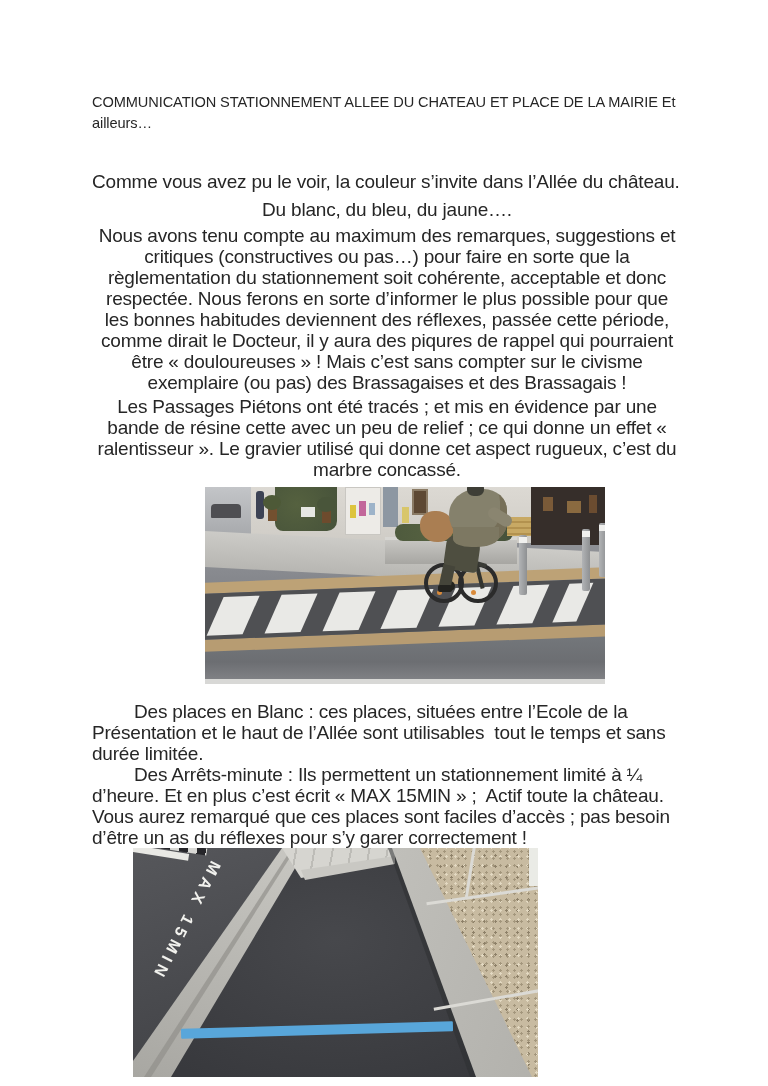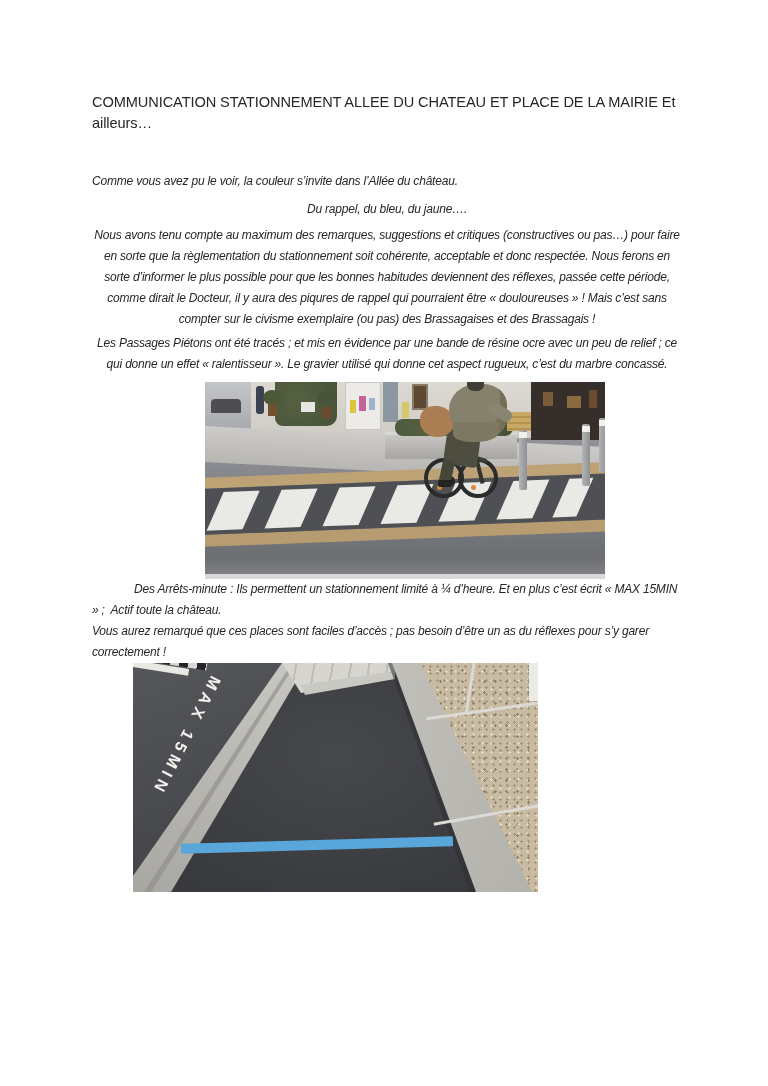--- a/index.html
+++ b/index.html
@@ -11,21 +11,21 @@
   body{background:#888;font-family:"Liberation Sans","DejaVu Sans",sans-serif;}
   .page{
     width:768px;height:1086px;background:var(--page-bg);overflow:hidden;
     padding:92px 86px 16px 92px;color:var(--text);
   }
   .title{
     font-size:14.6px;font-weight:normal;line-height:21px;letter-spacing:-0.1px;
     margin:0 0 37px 0;white-space:pre-wrap;
   }
   p.para{
-    font-size:12px;line-height:21px;letter-spacing:-0.2px;white-space:pre-wrap;font-style:italic;
+    font-size:19px;line-height:21px;letter-spacing:-0.2px;white-space:pre-wrap;
   }
   p.align-center{text-align:center;}
   p.indent-first{text-indent:42px;}
   .mb7{margin-bottom:7px;} .mb5{margin-bottom:5px;} .mb3{margin-bottom:3px;}
   .mt17{margin-top:17px;}
 
   
   .photo1{
     position:relative;width:400px;height:197px;margin:7px 0 0 113px;overflow:hidden;
     background:linear-gradient(180deg,#8f9196 62px,#85878c 95px,#767a7e 140px,#6c6e72 175px,#85868a 197px);
@@ -122,23 +122,23 @@
   .p2-blue-line{left:48px;top:177px;width:272px;height:10px;background:var(--blue-line);transform:rotate(-1.6deg);border-radius:1px;}
 </style>
 </head>
 <body>
 
 <div class="page">
 
   <h1 class="title">COMMUNICATION STATIONNEMENT ALLEE DU CHATEAU ET PLACE DE LA MAIRIE Et ailleurs…</h1>
 
   <p class="para mb7">Comme vous avez pu le voir, la couleur s’invite dans l’Allée du château.</p>
-  <p class="para align-center mb5">Du rappel, du bleu, du jaune….</p>
+  <p class="para align-center mb5">Du blanc, du bleu, du jaune….</p>
   <p class="para align-center mb3">Nous avons tenu compte au maximum des remarques, suggestions et critiques (constructives ou pas…) pour faire en sorte que la règlementation du stationnement soit cohérente, acceptable et donc respectée. Nous ferons en sorte d’informer le plus possible pour que les bonnes habitudes deviennent des réflexes, passée cette période, comme dirait le Docteur, il y aura des piqures de rappel qui pourraient être « douloureuses » ! Mais c’est sans compter sur le civisme exemplaire (ou pas) des Brassagaises et des Brassagais !</p>
-  <p class="para align-center">Les Passages Piétons ont été tracés ; et mis en évidence par une bande de résine ocre avec un peu de relief ; ce qui donne un effet « ralentisseur ». Le gravier utilisé qui donne cet aspect rugueux, c’est du marbre concassé.</p>
+  <p class="para align-center">Les Passages Piétons ont été tracés ; et mis en évidence par une bande de résine cette avec un peu de relief ; ce qui donne un effet « ralentisseur ». Le gravier utilisé qui donne cet aspect rugueux, c’est du marbre concassé.</p>
 
   <div class="photo1">
     <div class="p1-buildings"></div>
     <div class="p1-far"></div>
     <div class="p1-car"></div>
     <div class="p1-pedestrian"></div>
     <div class="p1-ivy"></div>
     <div class="p1-ivy-sign"></div>
     <div class="p1-plant-pot1"></div>
     <div class="p1-plant-top1"></div>
@@ -187,20 +187,21 @@
       <div class="p1-leg"></div>
       <div class="p1-shoe"></div>
       <div class="p1-jacket"></div>
       <div class="p1-drape"></div>
       <div class="p1-arm"></div>
       <div class="p1-head"></div>
     </div>
     <div class="p1-bottom-strip"></div>
   </div>
 
+  <p class="para indent-first mt17">Des places en Blanc : ces places, situées entre l’Ecole de la Présentation et le haut de l’Allée sont utilisables  tout le temps et sans durée limitée.</p>
   <p class="para indent-first">Des Arrêts-minute : Ils permettent un stationnement limité à ¼ d’heure. Et en plus c’est écrit « MAX 15MIN » ;  Actif toute la château.</p>
   <p class="para">Vous aurez remarqué que ces places sont faciles d’accès ; pas besoin d’être un as du réflexes pour s’y garer correctement !</p>
 
   <div class="photo2">
     <div class="p2-road"></div>
     <div class="p2-road-line"></div>
     <div class="p2-checker"></div>
     <div class="p2-max-text">MAX 15MIN</div>
     <div class="p2-channel"></div>
     <div class="p2-channel-groove"></div>

